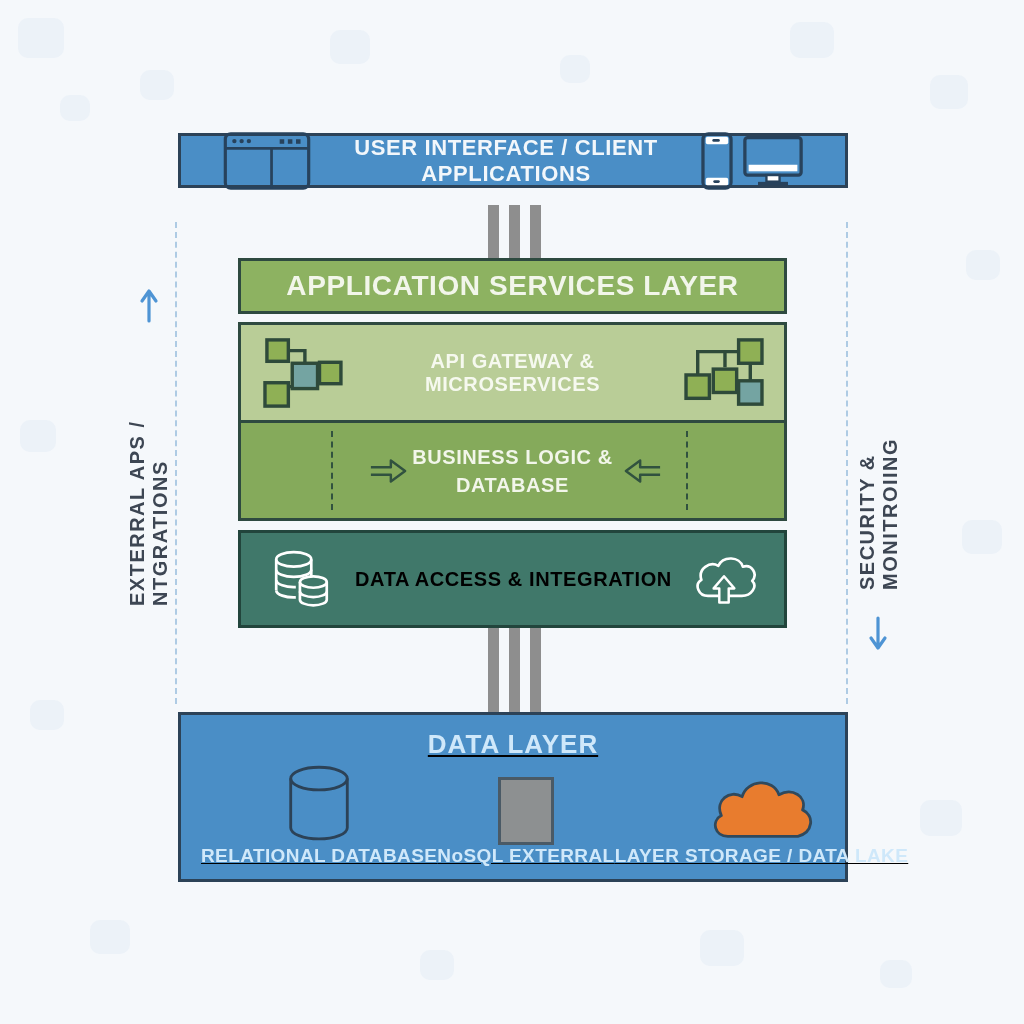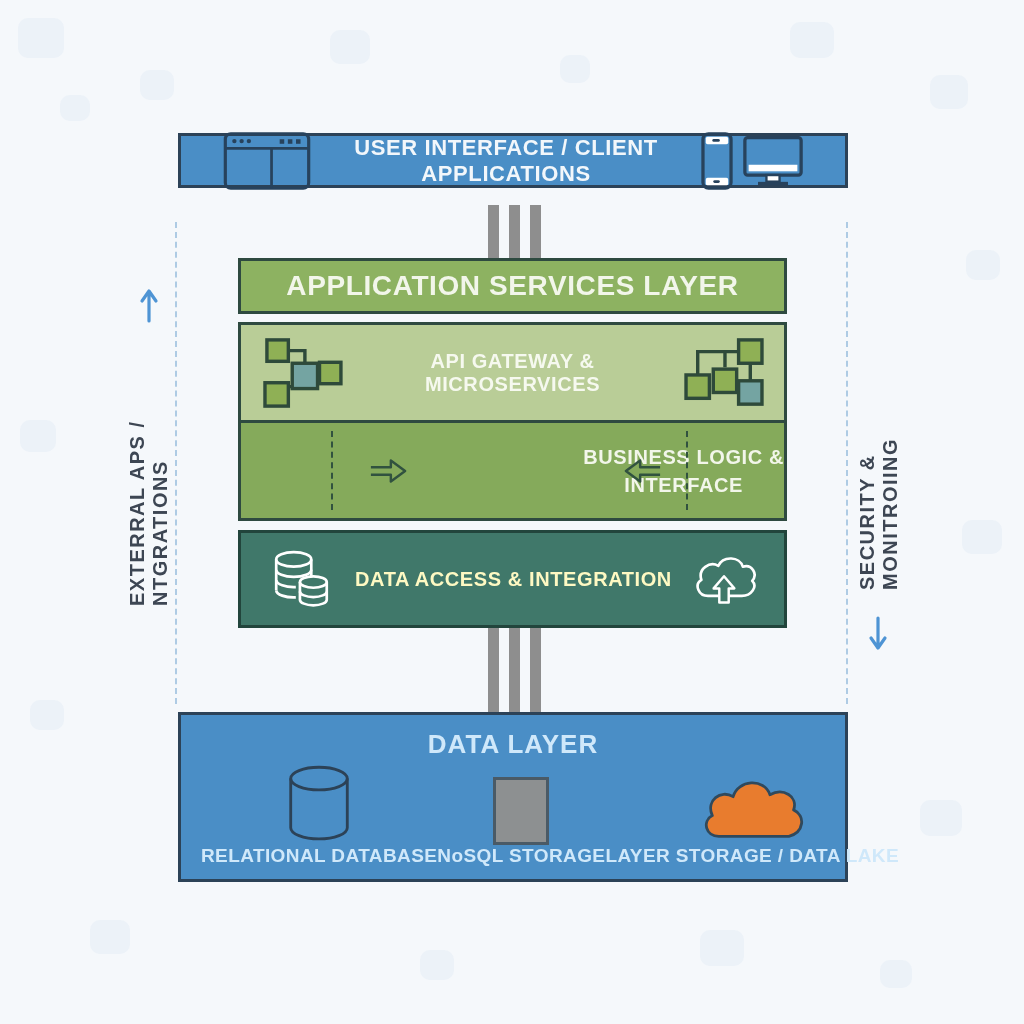--- a/index.html
+++ b/index.html
@@ -27,30 +27,30 @@
   
   .guide{position:absolute;width:0;border-left:2px dashed var(--guide-blue);}
   
   .app-bar{left:238px;top:258px;width:549px;height:56px;background:var(--app-green);
     border:3px solid var(--green-border);}
   .app-bar .bar-label{font-size:28px;color:var(--text-light);}
   .api-bar{left:238px;top:322px;width:549px;height:101px;background:var(--api-green);
     border:3px solid var(--green-border);padding:0 18px;justify-content:space-between;}
   .api-bar .bar-label{font-size:20px;color:#f6f9ef;}
   .logic-bar{left:238px;top:420px;width:549px;height:101px;background:var(--logic-green);
-    border:3px solid var(--green-border);justify-content:flex-end;}
+    border:3px solid var(--green-border);justify-content:center;}
   .logic-bar .bar-label{font-size:20px;line-height:1.4;color:var(--text-light);}
   .logic-divider{position:absolute;top:8px;bottom:8px;width:0;border-left:2.5px dashed #31523f;}
   .logic-arrow{position:absolute;top:50%;transform:translateY(-50%);}
   .data-access-bar{left:238px;top:530px;width:549px;height:98px;background:var(--teal);
     border:3px solid var(--teal-border);padding:0 28px;justify-content:space-between;}
-  .data-access-bar .bar-label{font-size:20px;color:#fef9c3;}
+  .data-access-bar .bar-label{font-size:20px;color:#000000;}
   
   .data-layer{left:178px;top:712px;width:670px;height:170px;background:var(--layer-blue);
-    border:3px solid var(--blue-border);flex-direction:column;align-items:stretch;display:flex;}
+    border:3px solid var(--blue-border);flex-direction:column;align-items:stretch;display:flex;text-decoration:underline;}
   .dl-title{text-align:center;font-size:26px;font-weight:bold;letter-spacing:1px;
     color:var(--blue-text);margin-top:14px;}
   .dl-row{flex:1;display:flex;align-items:flex-end;padding:0 20px 12px 20px;}
   .dl-item{flex:1;display:flex;flex-direction:column;align-items:center;justify-content:flex-end;}
   .dl-label{font-size:19px;font-weight:bold;letter-spacing:.4px;color:var(--blue-text);white-space:nowrap;}
   .nosql-square{width:56px;height:68px;background:var(--gray-fill);border:3px solid #4a5a66;}
   
   .rail-label{position:absolute;writing-mode:vertical-rl;transform:rotate(180deg);
     color:var(--side-text);font-size:20px;letter-spacing:1.5px;font-weight:bold;
     display:flex;align-items:center;justify-content:center;}
@@ -158,21 +158,21 @@
     <div class="logic-divider" style="left:90px"></div>
     <div class="logic-divider" style="right:96px"></div>
     <svg class="logic-arrow" style="left:128px" width="38" height="30" viewBox="0 0 40 30">
       <path d="M2 11 H23 V4 L38 15 L23 26 V19 H2" fill="none" stroke="#31523f" stroke-width="2.6" stroke-linejoin="round"></path>
     </svg>
     <svg class="logic-arrow" style="right:122px" width="38" height="30" viewBox="0 0 40 30">
       <path d="M38 11 H17 V4 L2 15 L17 26 V19 H38" fill="none" stroke="#31523f" stroke-width="2.6" stroke-linejoin="round"></path>
     </svg>
     <div class="bar-label" style="flex:none">
       <div>BUSINESS LOGIC &amp;</div>
-      <div>INTERFACE</div>
+      <div>DATABASE</div>
     </div>
   </div>
 
   <div class="box data-access-bar">
     <svg width="66" height="62" viewBox="0 0 64 60">
       <ellipse cx="24" cy="11" rx="17" ry="7" fill="none" stroke="#fff" stroke-width="2.6"></ellipse>
       <path d="M7 11 V41 M41 11 V27" fill="none" stroke="#fff" stroke-width="2.6"></path>
       <path d="M7 21 A17 7 0 0 0 41 21 M7 31 A17 7 0 0 0 26 37.8 M7 41 A17 7 0 0 0 26 47.8" fill="none" stroke="#fff" stroke-width="2.6"></path>
       <path d="M30 33 V50 A13 5.5 0 0 0 56 50 V33" fill="var(--teal)" stroke="#fff" stroke-width="2.6"></path>
       <ellipse cx="43" cy="33" rx="13" ry="5.5" fill="var(--teal)" stroke="#fff" stroke-width="2.6"></ellipse>
@@ -190,21 +190,21 @@
     <div class="dl-row">
       <div class="dl-item">
         <svg width="66" height="80" viewBox="0 0 70 84">
           <ellipse cx="35" cy="14" rx="30" ry="12" fill="none" stroke="#2c4257" stroke-width="3"></ellipse>
           <path d="M5 14 V66 M65 14 V66 M5 66 A30 12 0 0 0 65 66" fill="none" stroke="#2c4257" stroke-width="3"></path>
         </svg>
         <div class="dl-label">RELATIONAL DATABASE</div>
       </div>
       <div class="dl-item">
         <div class="nosql-square"></div>
-        <div class="dl-label">NoSQL STORAGE</div>
+        <div class="dl-label">NoSQL EXTERRAL</div>
       </div>
       <div class="dl-item">
         <svg width="104" height="74" viewBox="0 0 110 76">
           <path d="M20 68 C6 68 2 52 13 46 C6 30 22 18 35 26 C40 8 68 6 74 24 C88 16 104 26 99 40 C112 46 110 64 94 68 Z" fill="var(--orange)" stroke="#30495c" stroke-width="3" stroke-linejoin="round"></path>
         </svg>
         <div class="dl-label">LAYER STORAGE / DATA LAKE</div>
       </div>
     </div>
   </div>
 

